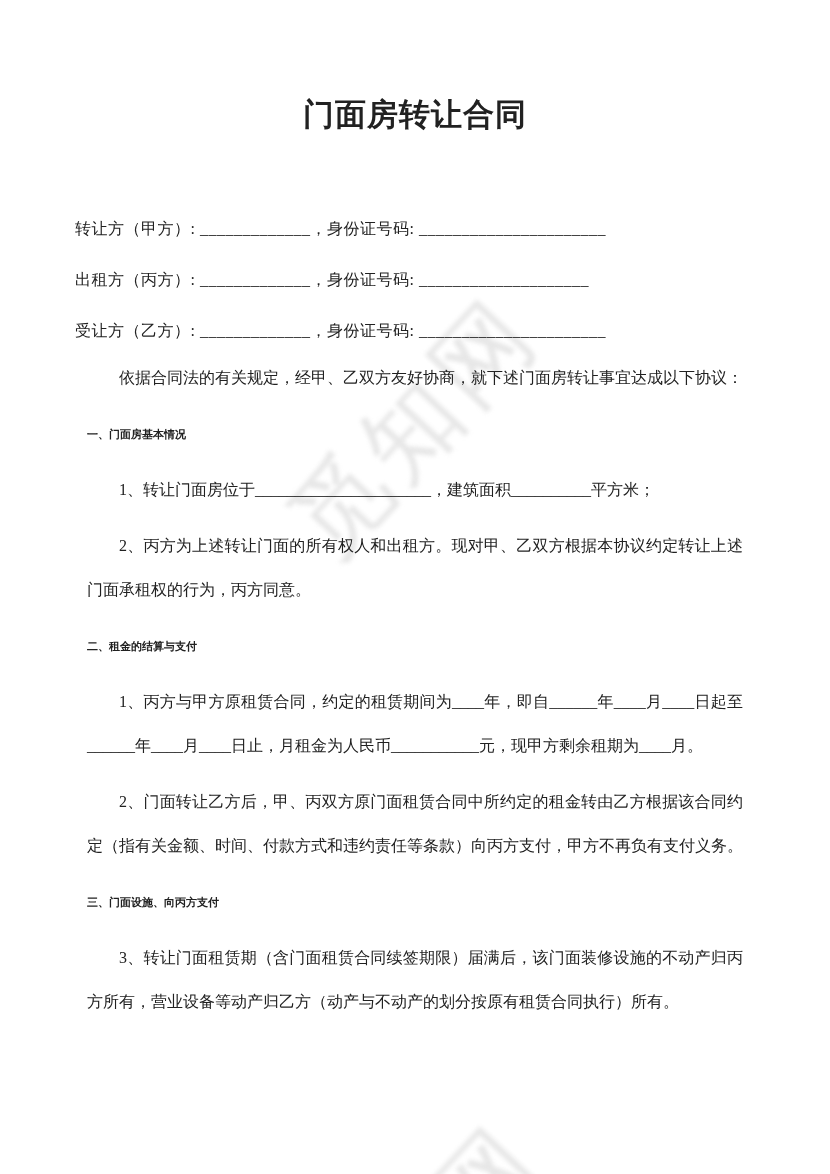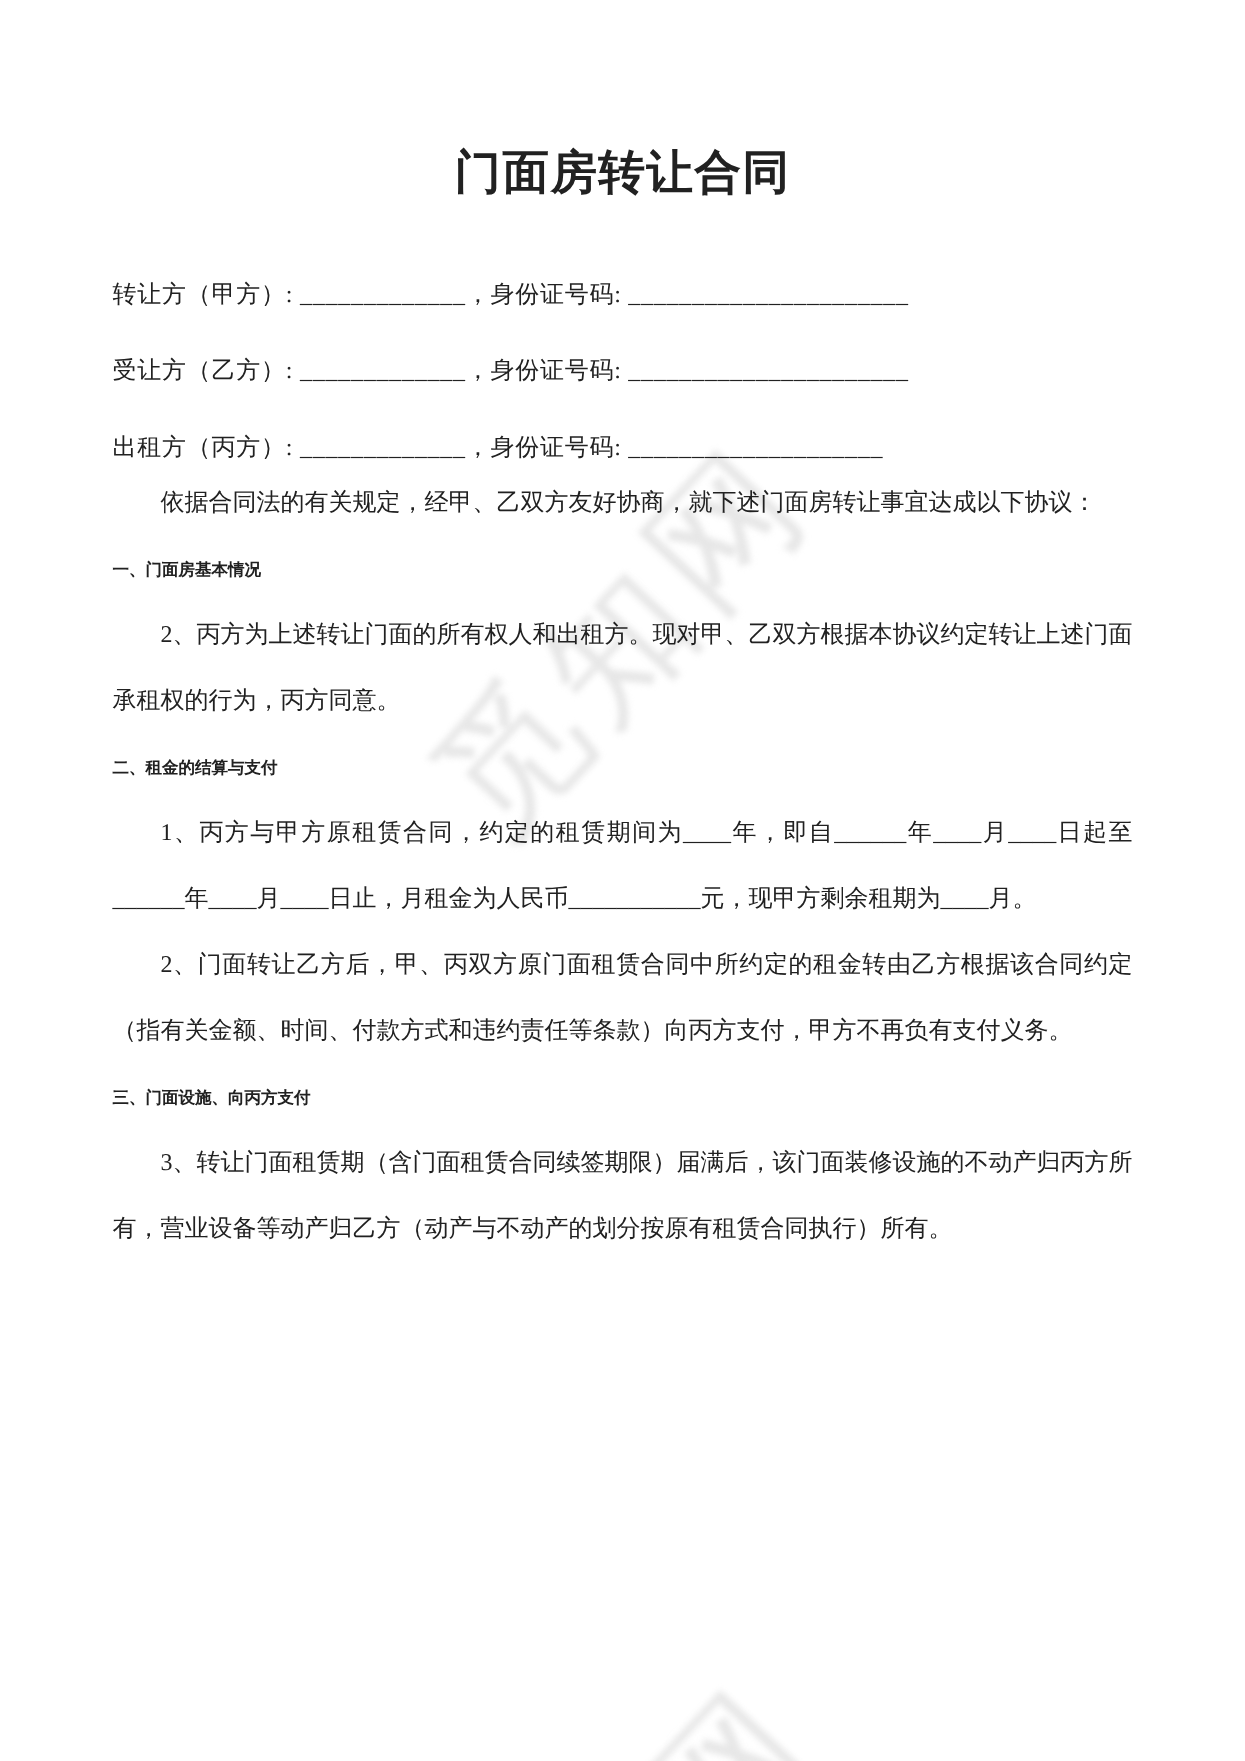--- a/index.html
+++ b/index.html
@@ -31,35 +31,35 @@
     width: 680px;
   }
   .title {
     margin: 94px 0 16px 0;
     text-align: center;
     font-size: 31px;
     font-weight: bold;
     letter-spacing: 1px;
     line-height: 42px;
   }
-  .parties { margin-top: 48px; }
+  .parties { margin-top: 80px; }
   .party {
     margin: 0 0 25px 0;
     font-size: 16px;
     line-height: 26px;
     letter-spacing: 0.5px;
   }
   .party:last-child { margin-bottom: 0; }
   .body {
     margin-top: 2px;
     font-size: 16px;
     line-height: 44px;
     text-align: justify;
   }
-  .body p { margin: 0; }
+  .body p { margin: 12px; }
   .intro, .clause { text-indent: 2em; }
   .heading {
     font-weight: bold;
     font-size: 11px;
     text-align: left;
   }
 </style>
 </head>
 <body>
 
@@ -67,29 +67,30 @@
 
   <div class="watermark wm-main" style="color: rgb(231, 231, 231);">觅知网</div>
   <div class="watermark wm-bottom" style="color: rgb(231, 231, 231);">觅知网</div>
 
   <div class="content">
 
     <h1 class="title">门面房转让合同</h1>
 
     <div class="parties">
       <p class="party">转让方（甲方）: _____________，身份证号码: ______________________</p>
+      <p class="party">出租方（丙方）: _____________，身份证号码: ____________________</p>
       <p class="party">受让方（乙方）: _____________，身份证号码: ______________________</p>
-      <p class="party">出租方（丙方）: _____________，身份证号码: ____________________</p>
     </div>
 
     <div class="body">
 
       <p class="intro">依据合同法的有关规定，经甲、乙双方友好协商，就下述门面房转让事宜达成以下协议：</p>
 
       <p class="heading">一、门面房基本情况</p>
+      <p class="clause">1、转让门面房位于______________________，建筑面积__________平方米；</p>
       <p class="clause">2、丙方为上述转让门面的所有权人和出租方。现对甲、乙双方根据本协议约定转让上述门面承租权的行为，丙方同意。</p>
 
       <p class="heading">二、租金的结算与支付</p>
       <p class="clause">1、丙方与甲方原租赁合同，约定的租赁期间为____年，即自______年____月____日起至______年____月____日止，月租金为人民币___________元，现甲方剩余租期为____月。</p>
       <p class="clause">2、门面转让乙方后，甲、丙双方原门面租赁合同中所约定的租金转由乙方根据该合同约定（指有关金额、时间、付款方式和违约责任等条款）向丙方支付，甲方不再负有支付义务。</p>
 
       <p class="heading">三、门面设施、向丙方支付</p>
       <p class="clause">3、转让门面租赁期（含门面租赁合同续签期限）届满后，该门面装修设施的不动产归丙方所有，营业设备等动产归乙方（动产与不动产的划分按原有租赁合同执行）所有。</p>
 
     </div>

